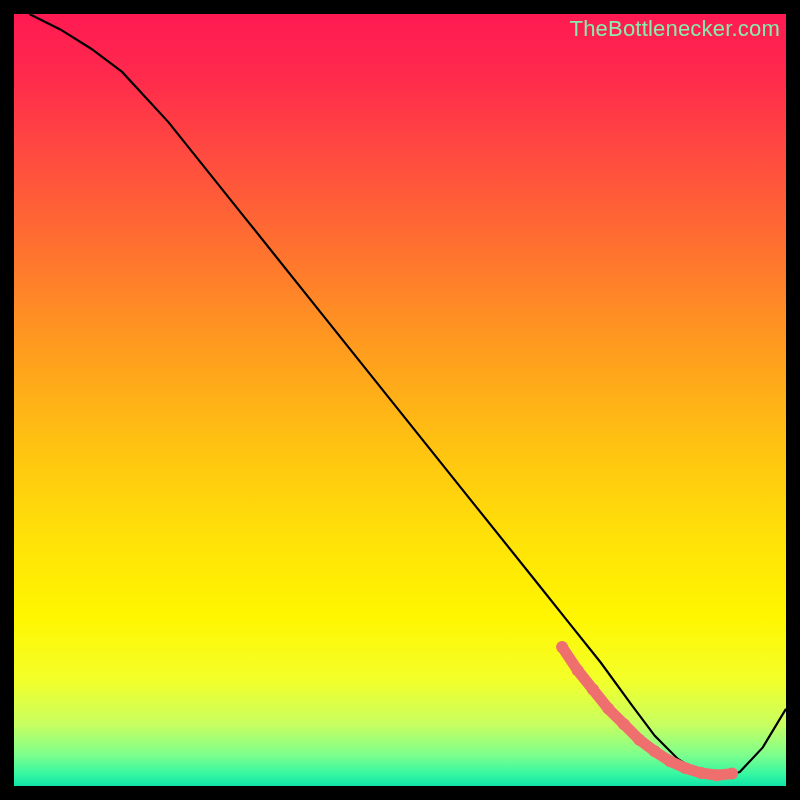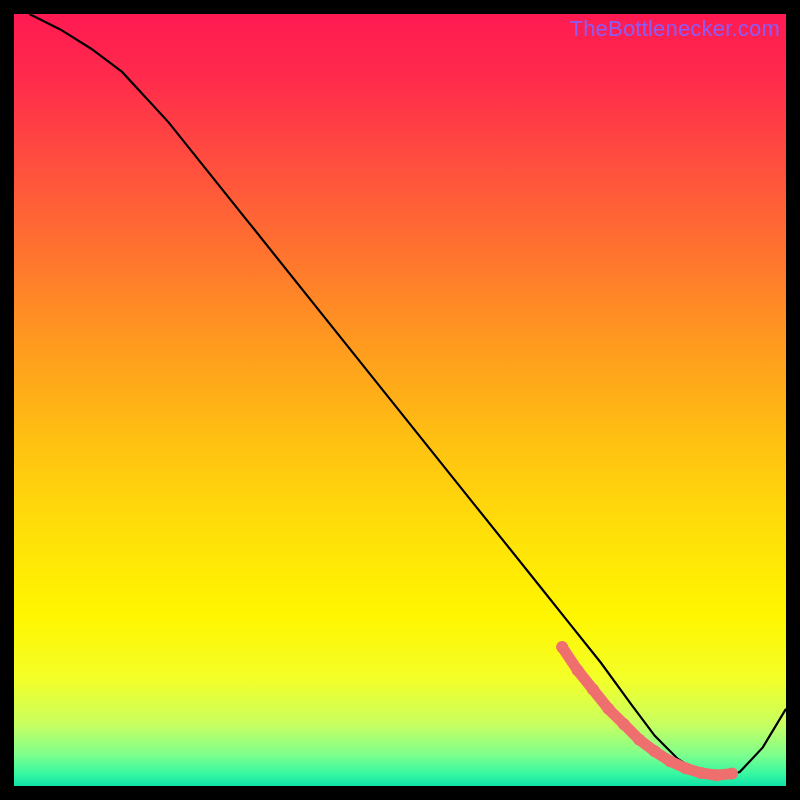--- a/index.html
+++ b/index.html
@@ -23,21 +23,21 @@
     position: absolute;
     left: 0;
     top: 0;
     width: 772px;
     height: 772px;
   }
   .watermark {
     position: absolute;
     top: 2px;
     right: 6px;
-    color: #8b5cf6;
+    color: #86efac;
     font-size: 22px;
     letter-spacing: 0.2px;
     font-weight: 400;
     margin-left: 48px;
   }
 </style>
 </head>
 <body>
 
 <div class="frame">

